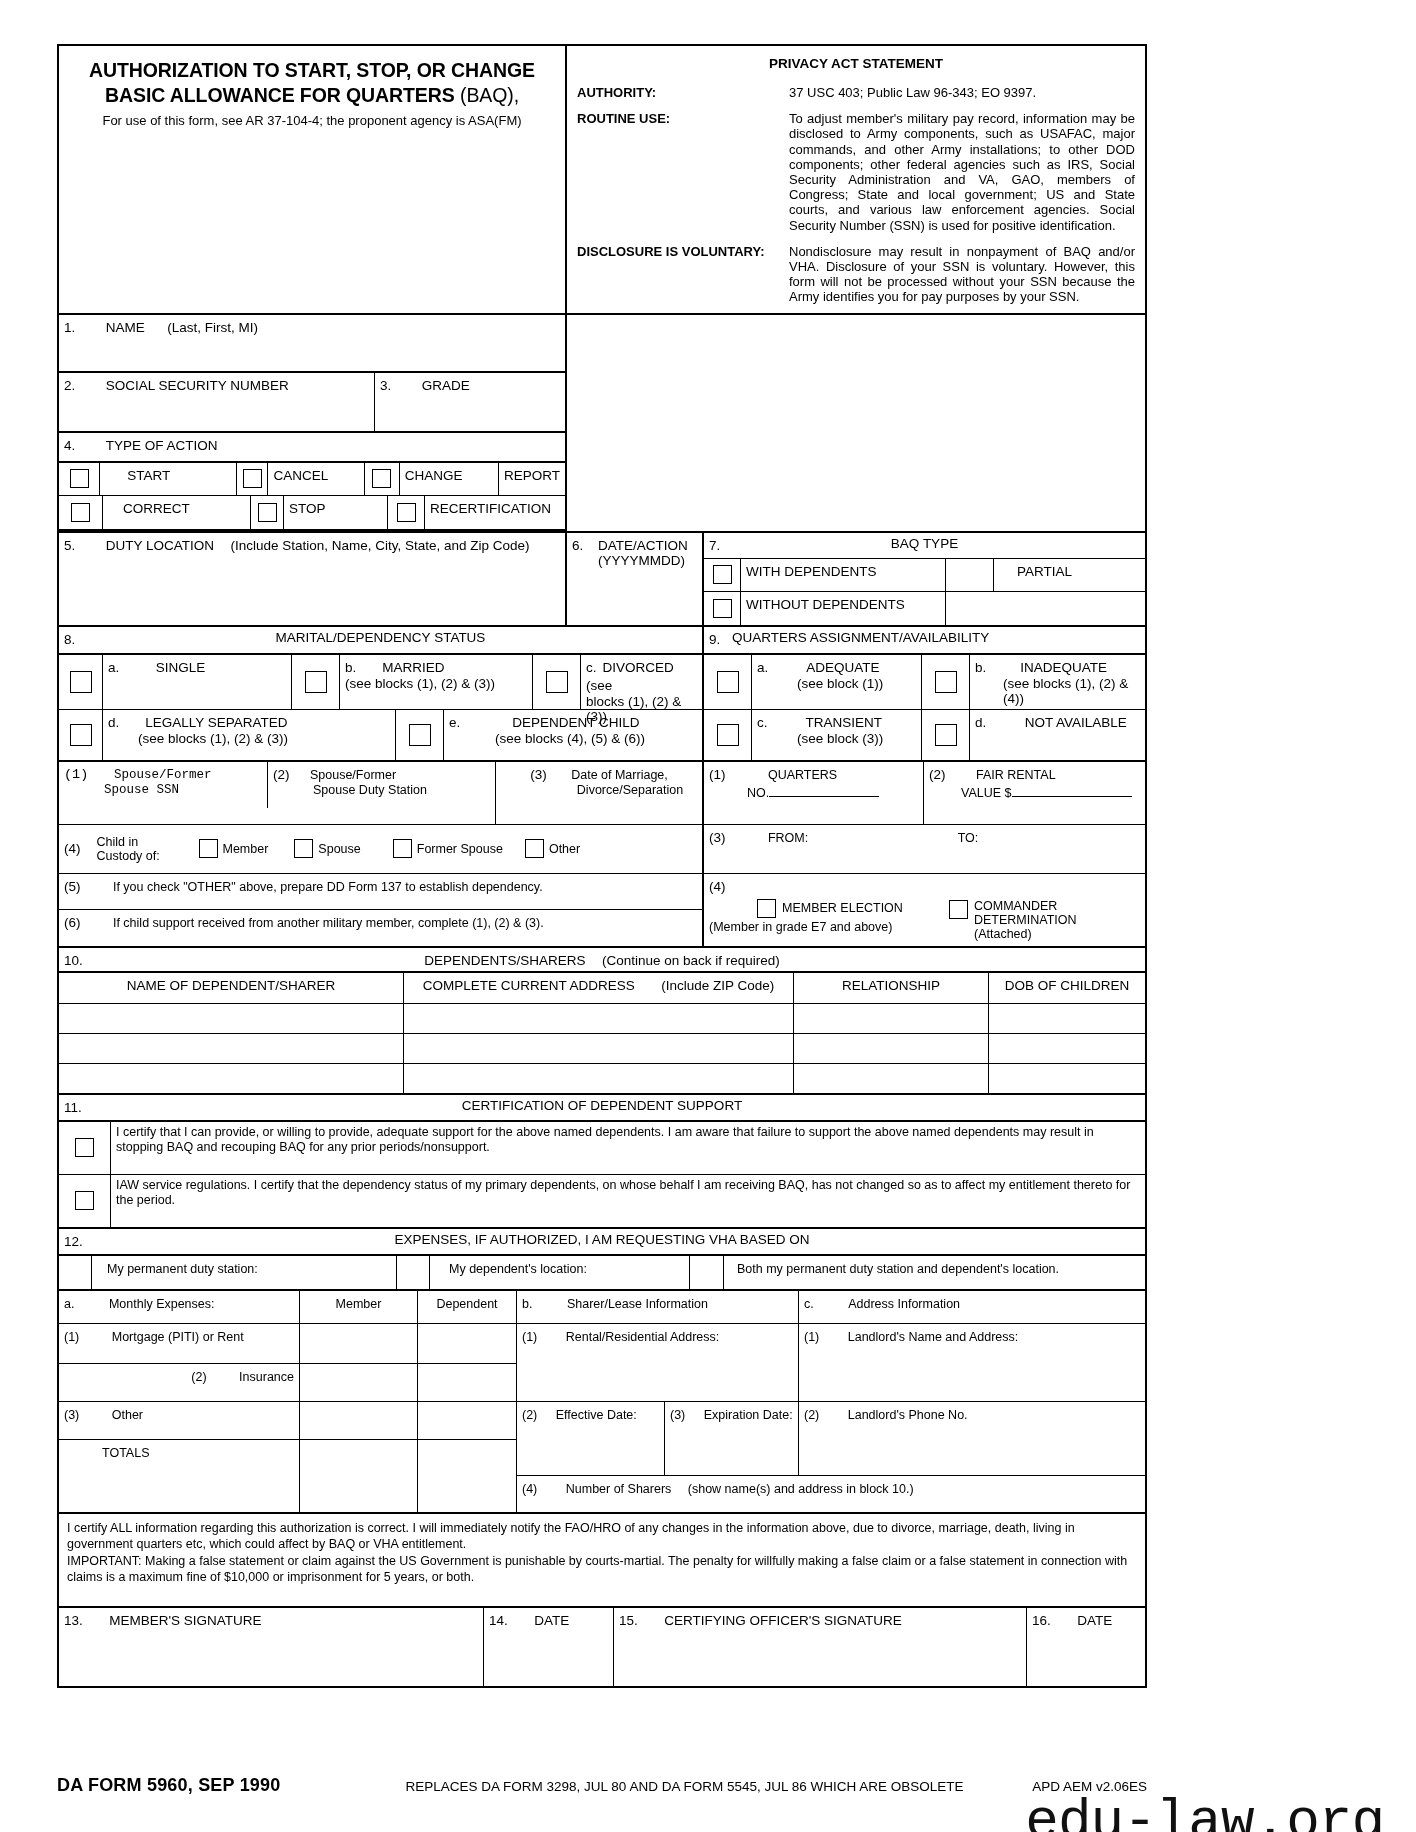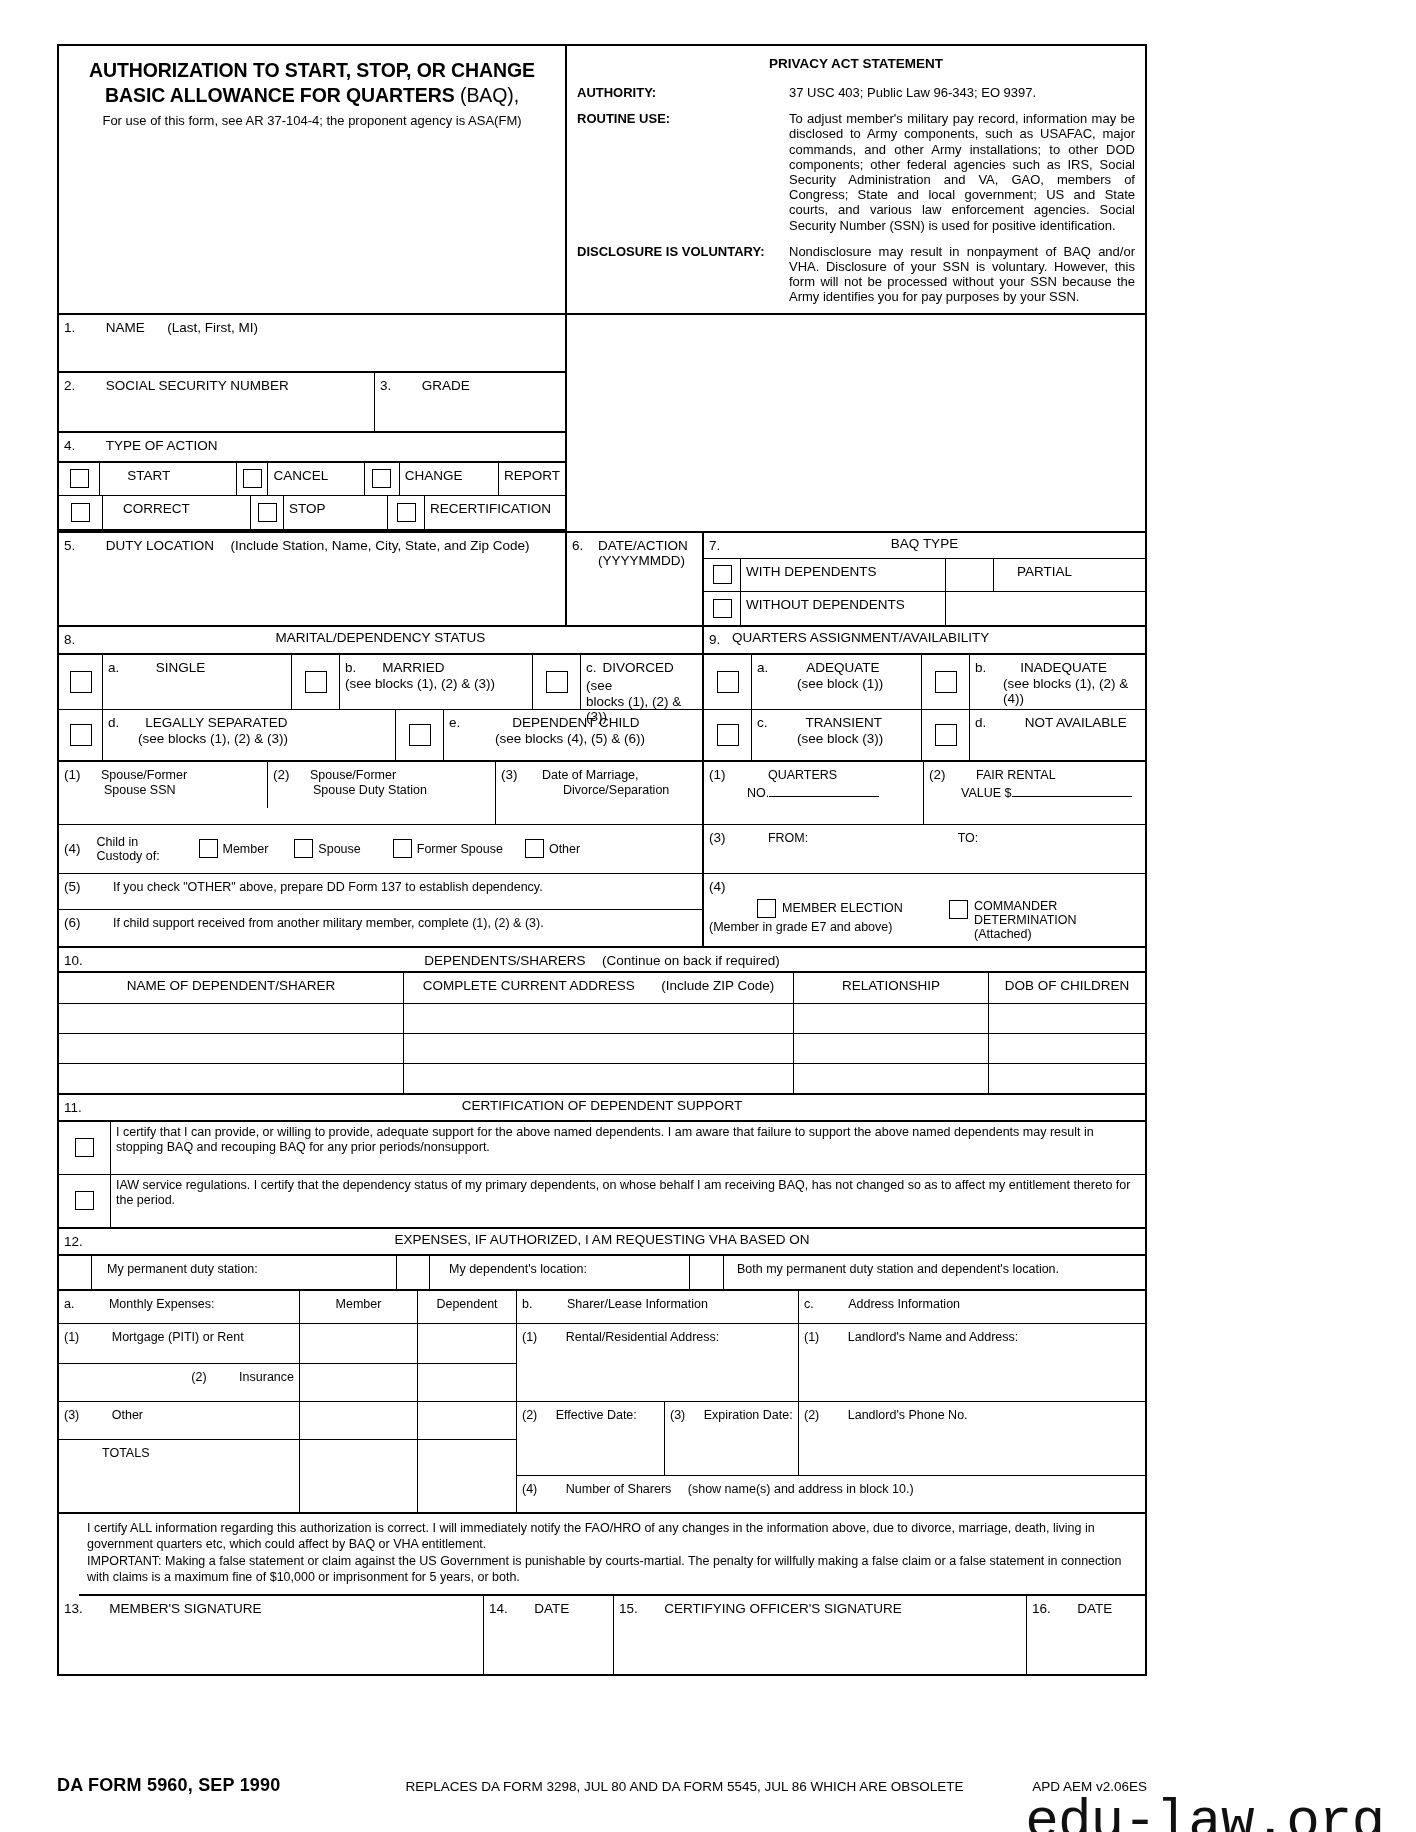--- a/index.html
+++ b/index.html
@@ -357,31 +357,31 @@
     <div class="cell cbcell br" style="width:48px;height:50px;">
         <span class="cb"></span>
       </div>
     <div class="cell fill" style="height:50px;">
       <span class="lbl">d.</span>
       <span class="lbl" style="margin-left:34px;">NOT AVAILABLE</span>
     </div>
   </div>
 
   <div class="row bb">
-    <div class="cell br" style="width:209px;height:46px;">
+    <div class="cell br" style="width:209px;height:46px;font-family:Liberation Mono, monospace;">
       <span class="num">(1)</span>
       <span class="lbl-sm" style="margin-left:16px;">Spouse/Former</span>
       <div class="lbl-sm" style="margin-left:40px;">Spouse SSN</div>
     </div>
     <div class="cell br" style="width:228px;height:62px;">
       <span class="num">(2)</span>
       <span class="lbl-sm" style="margin-left:16px;">Spouse/Former</span>
       <div class="lbl-sm" style="margin-left:40px;">Spouse Duty Station</div>
     </div>
-    <div class="cell thick-r" style="width:208px;height:62px;box-sizing:border-box;">
+    <div class="cell thick-r" style="width:208px;height:62px;box-sizing:border-box;text-align:center;">
       <span class="num">(3)</span>
       <span class="lbl-sm" style="margin-left:20px;">Date of Marriage,</span>
       <div class="lbl-sm" style="margin-left:62px;">Divorce/Separation</div>
     </div>
     <div class="cell br" style="width:220px;height:62px;">
       <span class="num">(1)</span>
       <span class="lbl-sm" style="margin-left:38px;">QUARTERS</span>
       <div style="margin-left:38px;"><span class="lbl-sm">NO.</span><span class="uline" style="width:110px;"></span></div>
     </div>
     <div class="cell fill" style="height:62px;">
@@ -600,21 +600,21 @@
     <div class="cell br" style="width:241px;height:36px;"></div>
     <div class="cell br" style="width:118px;height:36px;"></div>
     <div class="cell br" style="width:99px;height:36px;"></div>
     <div class="cell fill" style="height:36px;">
       <span class="lbl-sm">(4)</span>
       <span class="lbl-sm" style="margin-left:24px;">Number of Sharers</span>
       <span class="lbl-sm" style="margin-left:12px;">(show name(s) and address in block 10.)</span>
     </div>
   </div>
 
-  <div class="cell thick-b" style="padding:6px 8px 8px 8px;margin-left:20px;">
+  <div class="cell thick-b" style="padding:6px 8px 20px 8px;">
     <div class="lbl-sm" style="line-height:1.32;">I certify ALL information regarding this authorization is correct. I will immediately notify the FAO/HRO of any changes in the information above, due to divorce, marriage, death, living in government quarters etc, which could affect by BAQ or VHA entitlement.</div>
     <div class="lbl-sm" style="line-height:1.32;">IMPORTANT: Making a false statement or claim against the US Government is punishable by courts-martial. The penalty for willfully making a false claim or a false statement in connection with claims is a maximum fine of $10,000 or imprisonment for 5 years, or both.</div>
   </div>
 
   <div class="row">
     <div class="cell br" style="width:425px;height:78px;">
       <span class="num">13.</span>
       <span class="lbl" style="margin-left:22px;">MEMBER'S SIGNATURE</span>
     </div>
     <div class="cell br" style="width:130px;height:78px;">

